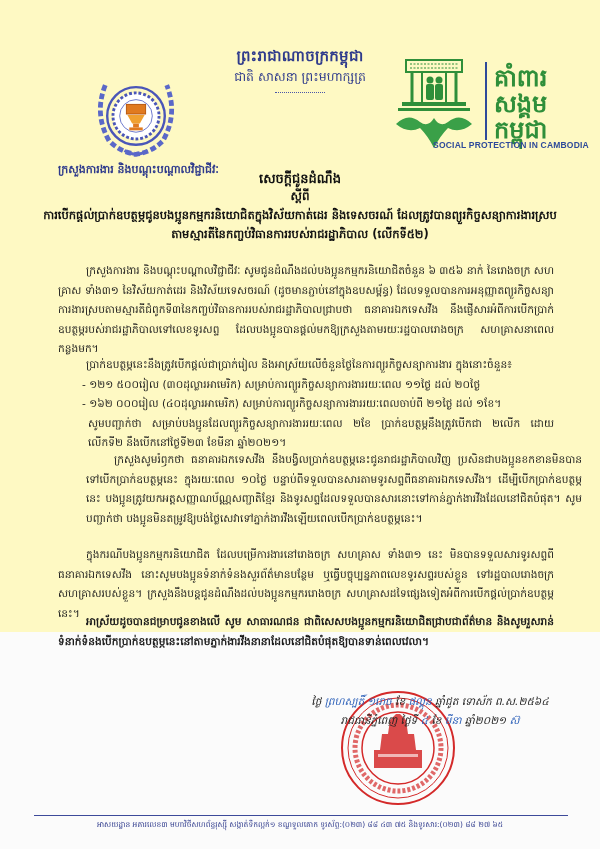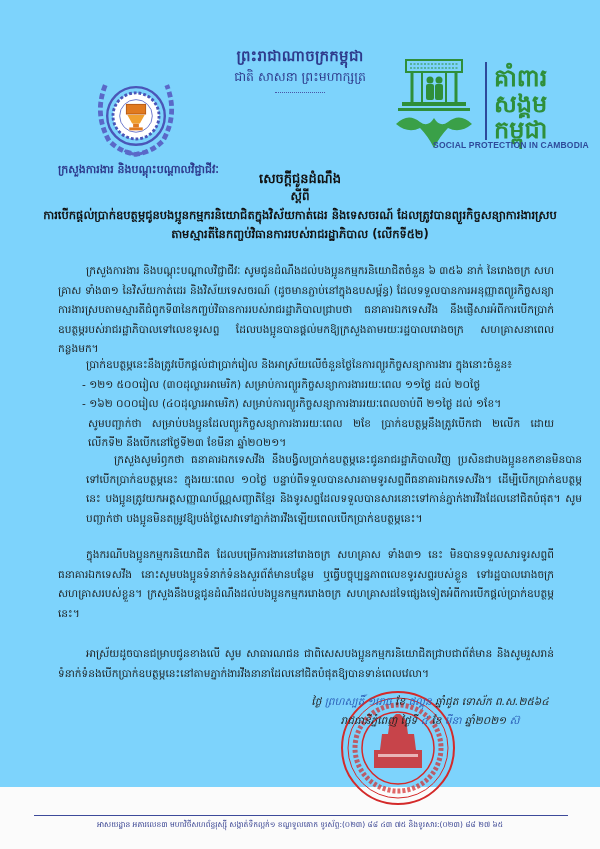--- a/index.html
+++ b/index.html
@@ -1,19 +1,19 @@
 <!DOCTYPE html>
 <html><head>
   <meta charset="utf-8">
   <style>
     * { margin: 0; padding: 0; box-sizing: border-box; }
     html, body { width: 600px; height: 849px; background: #fbfbfb; overflow: hidden; }
     body { font-family: "DejaVu Sans", sans-serif; color: #1a1a1a; position: relative; }
 
-    .page { position: absolute; left: 0; top: 0; width: 600px; height: 787px; background: #7dd3fc; }
+    .page { position: absolute; left: 0; top: 0; width: 600px; height: 632px; background: #fef9c3; }
 
     
     .kingdom { position: absolute; left: 205px; top: 46px; width: 190px; text-align: center; color: #2e3a8c; }
     .kingdom .k1 { font-size: 15px; font-weight: bold; letter-spacing: 0.3px; line-height: 20px; }
     .kingdom .k2 { font-size: 12.5px; line-height: 18px; margin-top: 2px; }
     .kingdom .orn { margin: 6px auto 0; width: 50px; height: 2px; border-top: 1px dotted #4a56a8; }
 
     .ministry-logo { position: absolute; left: 88px; top: 66px; width: 96px; height: 96px; }
     .sp-logo { position: absolute; left: 394px; top: 58px; width: 200px; height: 96px; }
     .sp-caption { position: absolute; left: 416px; top: 140px; width: 190px; font-size: 8.5px; color: #2e4a9a; font-weight: bold; letter-spacing: 0.2px; text-align: center; font-family: "Liberation Sans", sans-serif; }
@@ -27,21 +27,21 @@
 
     .body { position: absolute; left: 58px; width: 496px; font-size: 10.6px; line-height: 19.5px; color: #1c1c1c; text-align: justify; }
     .body p { text-indent: 28px; }
     .p1 { top: 261px; }
     .p2 { top: 355px; }
     .p2 .lead { text-indent: 28px; }
     .p2 .bullet { padding-left: 24px; text-indent: 0; }
     .p2 .note { padding-left: 30px; text-indent: 0; }
     .p3 { top: 450px; margin-left: 28px; }
     .p4 { top: 545px; }
-    .p5 { top: 644px; }
+    .p5 { top: 612px; font-weight: bold; }
 
     .date-block { position: absolute; left: 270px; top: 692px; width: 320px; text-align: center; font-size: 10.5px; font-style: italic; line-height: 19px; color: #222; }
     .hand { color: #2b5fb8; font-family: Liberation Sans, sans-serif; font-style: italic; }
 
     .stamp { position: absolute; left: 338px; top: 688px; width: 120px; height: 120px; }
 
     .footer-line { position: absolute; left: 34px; top: 815px; width: 534px; height: 1px; background: #3d4a9a; }
     .footer-text { position: absolute; left: 0; top: 820px; width: 600px; text-align: center; font-size: 7.5px; color: #2e3a8c; }
   </style>
 </head>

